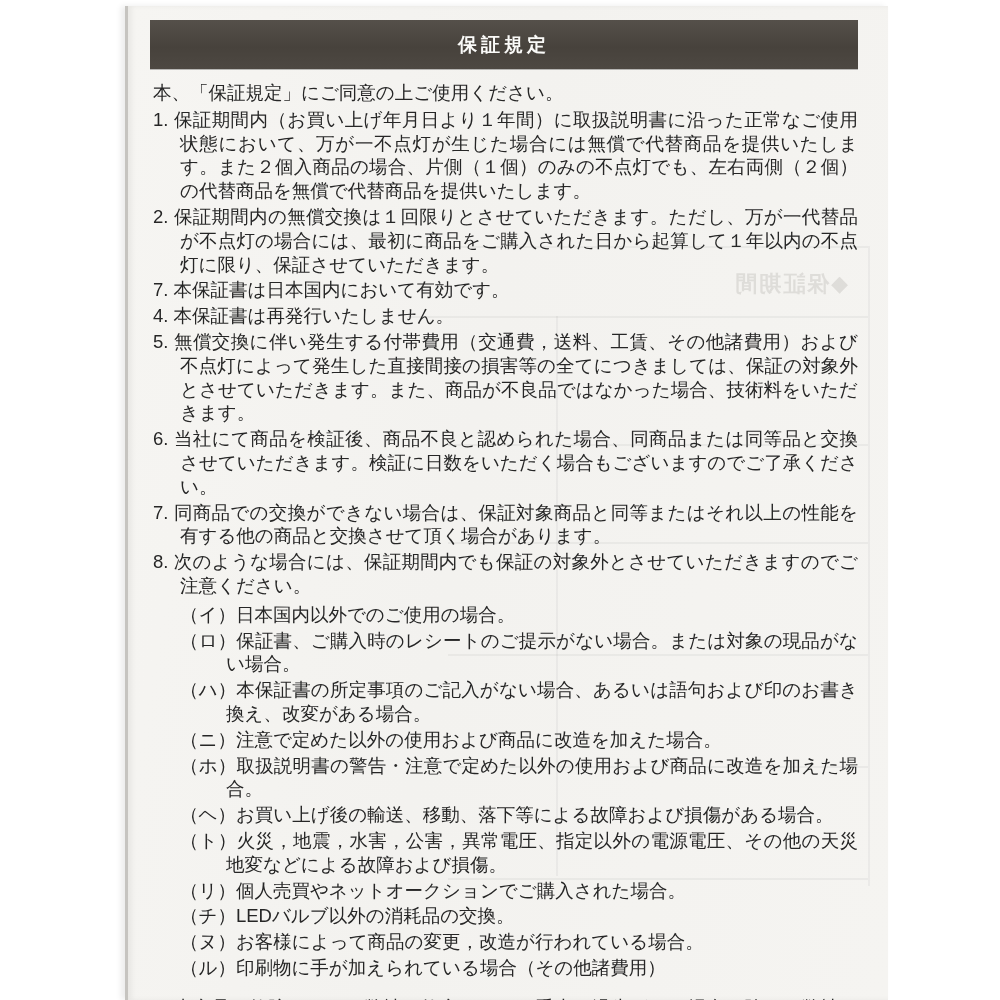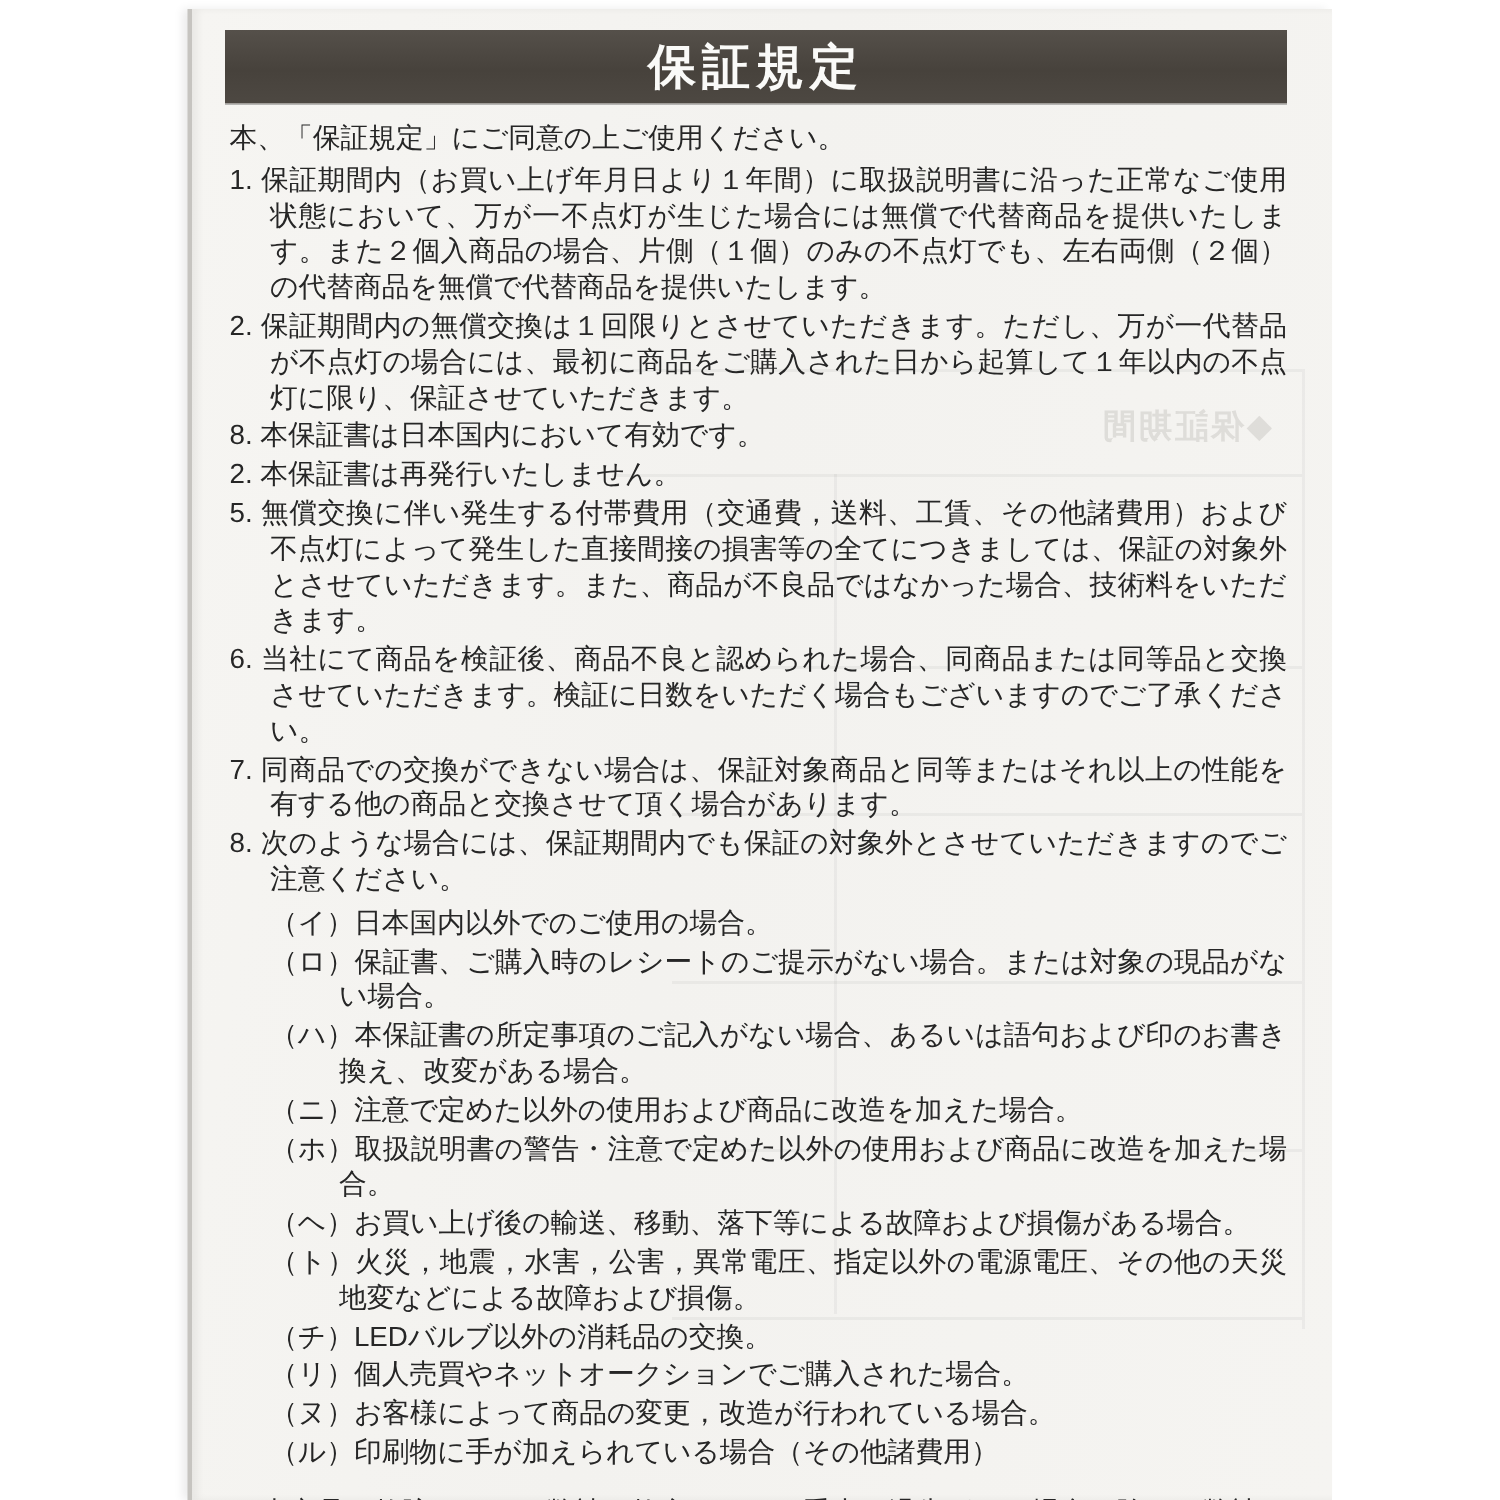--- a/index.html
+++ b/index.html
@@ -26,21 +26,21 @@
   .bleed-vline{position:absolute;background:rgba(120,118,110,0.07);}
   
   .titlebar{
     position:relative;z-index:1;
     margin:14px 30px 0 22px;height:49px;
     background:linear-gradient(180deg,#55504a 0%,#47423c 55%,#4d4842 100%);
     box-shadow:0 1px 0 rgba(0,0,0,0.25);
     display:flex;align-items:center;justify-content:center;
   }
   .titlebar .title{
-    color:#fafaf8;font-size:32px;letter-spacing:4px;font-weight:bold;
+    color:#fafaf8;font-size:19px;letter-spacing:4px;font-weight:bold;
   }
   
   .content{
     position:relative;z-index:1;
     padding:13px 30px 0 25px;
     color:#262626;font-size:18.5px;line-height:23.8px;
     text-align:justify;
   }
   .intro{margin:0 0 2px 0;font-family:Liberation Serif, serif;}
   .item{padding-left:27px;text-indent:-27px;margin:0 0 2px 0;}
@@ -68,36 +68,36 @@
 
     <div class="titlebar">
       <span class="title">保証規定</span>
     </div>
 
     <div class="content">
       <p class="intro">本、「保証規定」にご同意の上ご使用ください。</p>
       <div>
           <div class="item">1. 保証期間内（お買い上げ年月日より１年間）に取扱説明書に沿った正常なご使用状態において、万が一不点灯が生じた場合には無償で代替商品を提供いたします。また２個入商品の場合、片側（１個）のみの不点灯でも、左右両側（２個）の代替商品を無償で代替商品を提供いたします。</div>
           <div class="item">2. 保証期間内の無償交換は１回限りとさせていただきます。ただし、万が一代替品が不点灯の場合には、最初に商品をご購入された日から起算して１年以内の不点灯に限り、保証させていただきます。</div>
-          <div class="item">8. 本保証書は日本国内において有効です。</div>
-          <div class="item">2. 本保証書は再発行いたしません。</div>
+          <div class="item">7. 本保証書は日本国内において有効です。</div>
+          <div class="item">4. 本保証書は再発行いたしません。</div>
           <div class="item">5. 無償交換に伴い発生する付帯費用（交通費，送料、工賃、その他諸費用）および不点灯によって発生した直接間接の損害等の全てにつきましては、保証の対象外とさせていただきます。また、商品が不良品ではなかった場合、技術料をいただきます。</div>
           <div class="item">6. 当社にて商品を検証後、商品不良と認められた場合、同商品または同等品と交換させていただきます。検証に日数をいただく場合もございますのでご了承ください。</div>
           <div class="item">7. 同商品での交換ができない場合は、保証対象商品と同等またはそれ以上の性能を有する他の商品と交換させて頂く場合があります。</div>
           <div class="item">8. 次のような場合には、保証期間内でも保証の対象外とさせていただきますのでご注意ください。</div>
           <div class="subgroup">
             <div class="sub">（イ）日本国内以外でのご使用の場合。</div>
             <div class="sub">（ロ）保証書、ご購入時のレシートのご提示がない場合。または対象の現品がない場合。</div>
             <div class="sub">（ハ）本保証書の所定事項のご記入がない場合、あるいは語句および印のお書き換え、改変がある場合。</div>
             <div class="sub">（ニ）注意で定めた以外の使用および商品に改造を加えた場合。</div>
             <div class="sub">（ホ）取扱説明書の警告・注意で定めた以外の使用および商品に改造を加えた場合。</div>
             <div class="sub">（ヘ）お買い上げ後の輸送、移動、落下等による故障および損傷がある場合。</div>
             <div class="sub">（ト）火災，地震，水害，公害，異常電圧、指定以外の電源電圧、その他の天災地変などによる故障および損傷。</div>
+            <div class="sub">（リ）個人売買やネットオークションでご購入された場合。</div>
             <div class="sub">（チ）LEDバルブ以外の消耗品の交換。</div>
-            <div class="sub">（リ）個人売買やネットオークションでご購入された場合。</div>
             <div class="sub">（ヌ）お客様によって商品の変更，改造が行われている場合。</div>
             <div class="sub">（ル）印刷物に手が加えられている場合（その他諸費用）</div>
           </div>
           <div class="item">9. 本商品の故障について弊社に故意、または重大な過失がある場合を除き、弊社の債務不履行および不法行為等の損害賠償責任は、本商品購入代金を上限とさせていただきます。本商品の故障に起因する派生的付随的・間接的および精神的損害・逸失利益の補償等につきましては、弊社は一切責任を負いかねます。</div>
         </div>
     </div>
 
   </div>
 </div>
 

